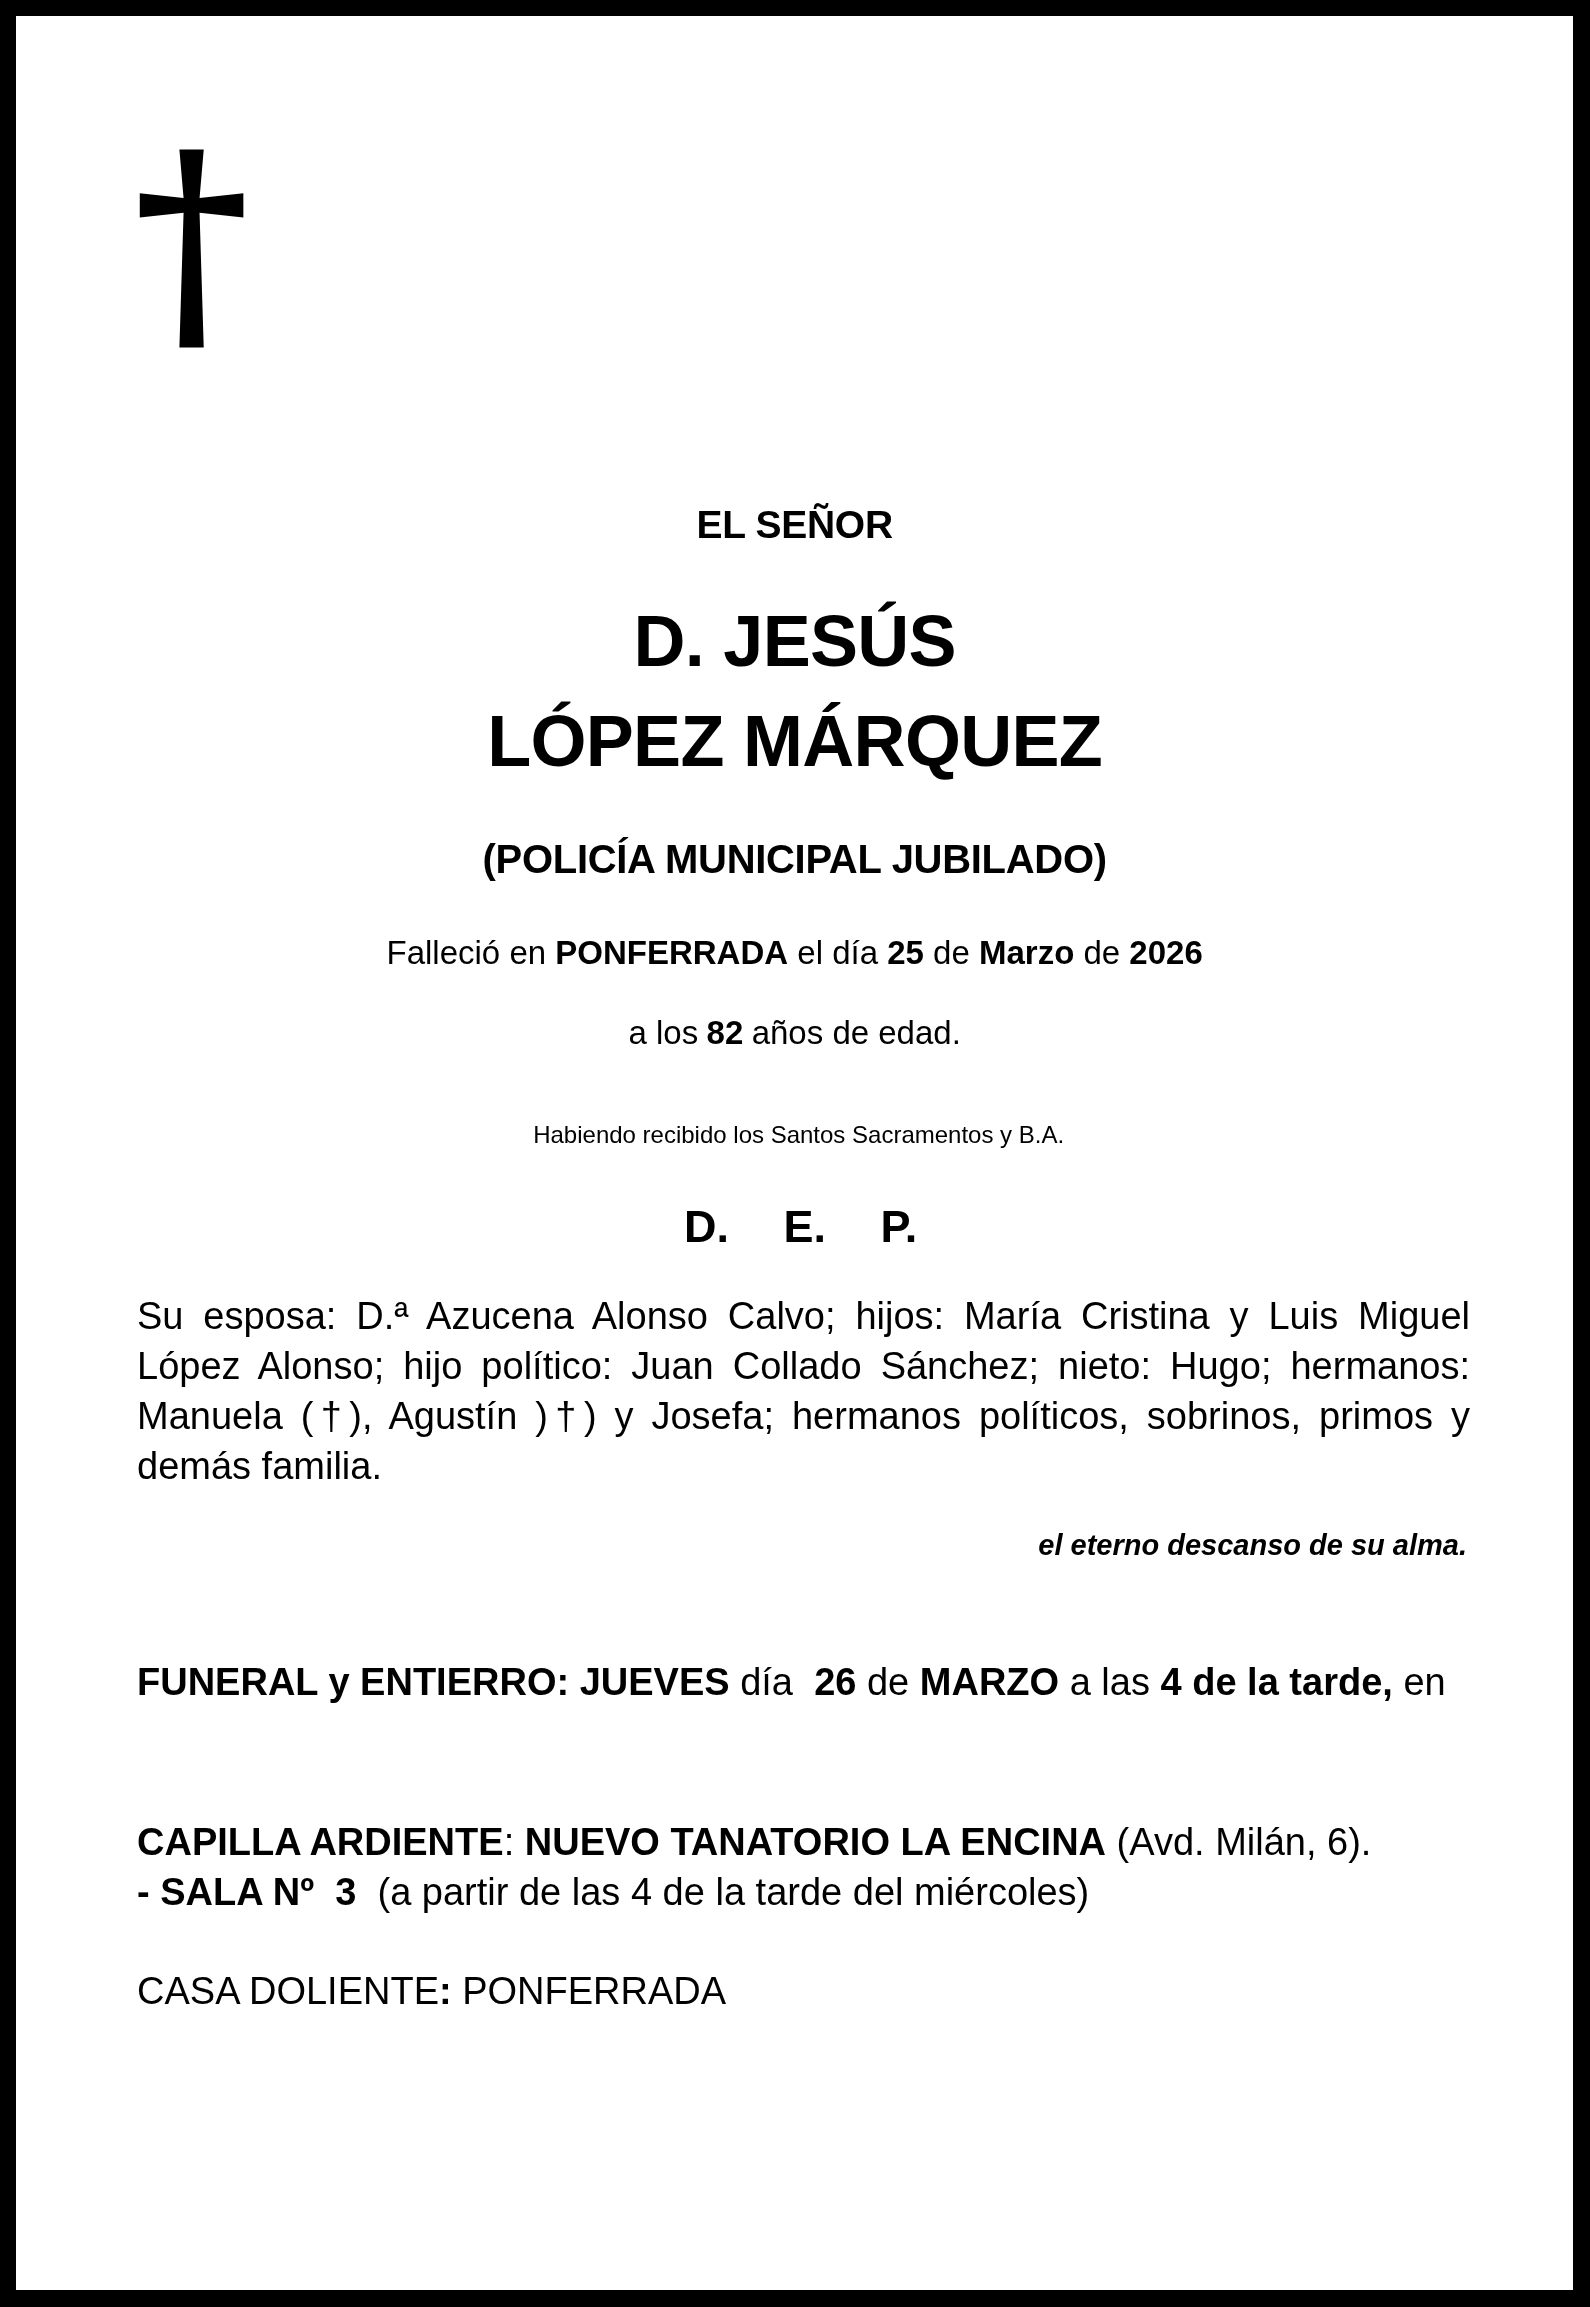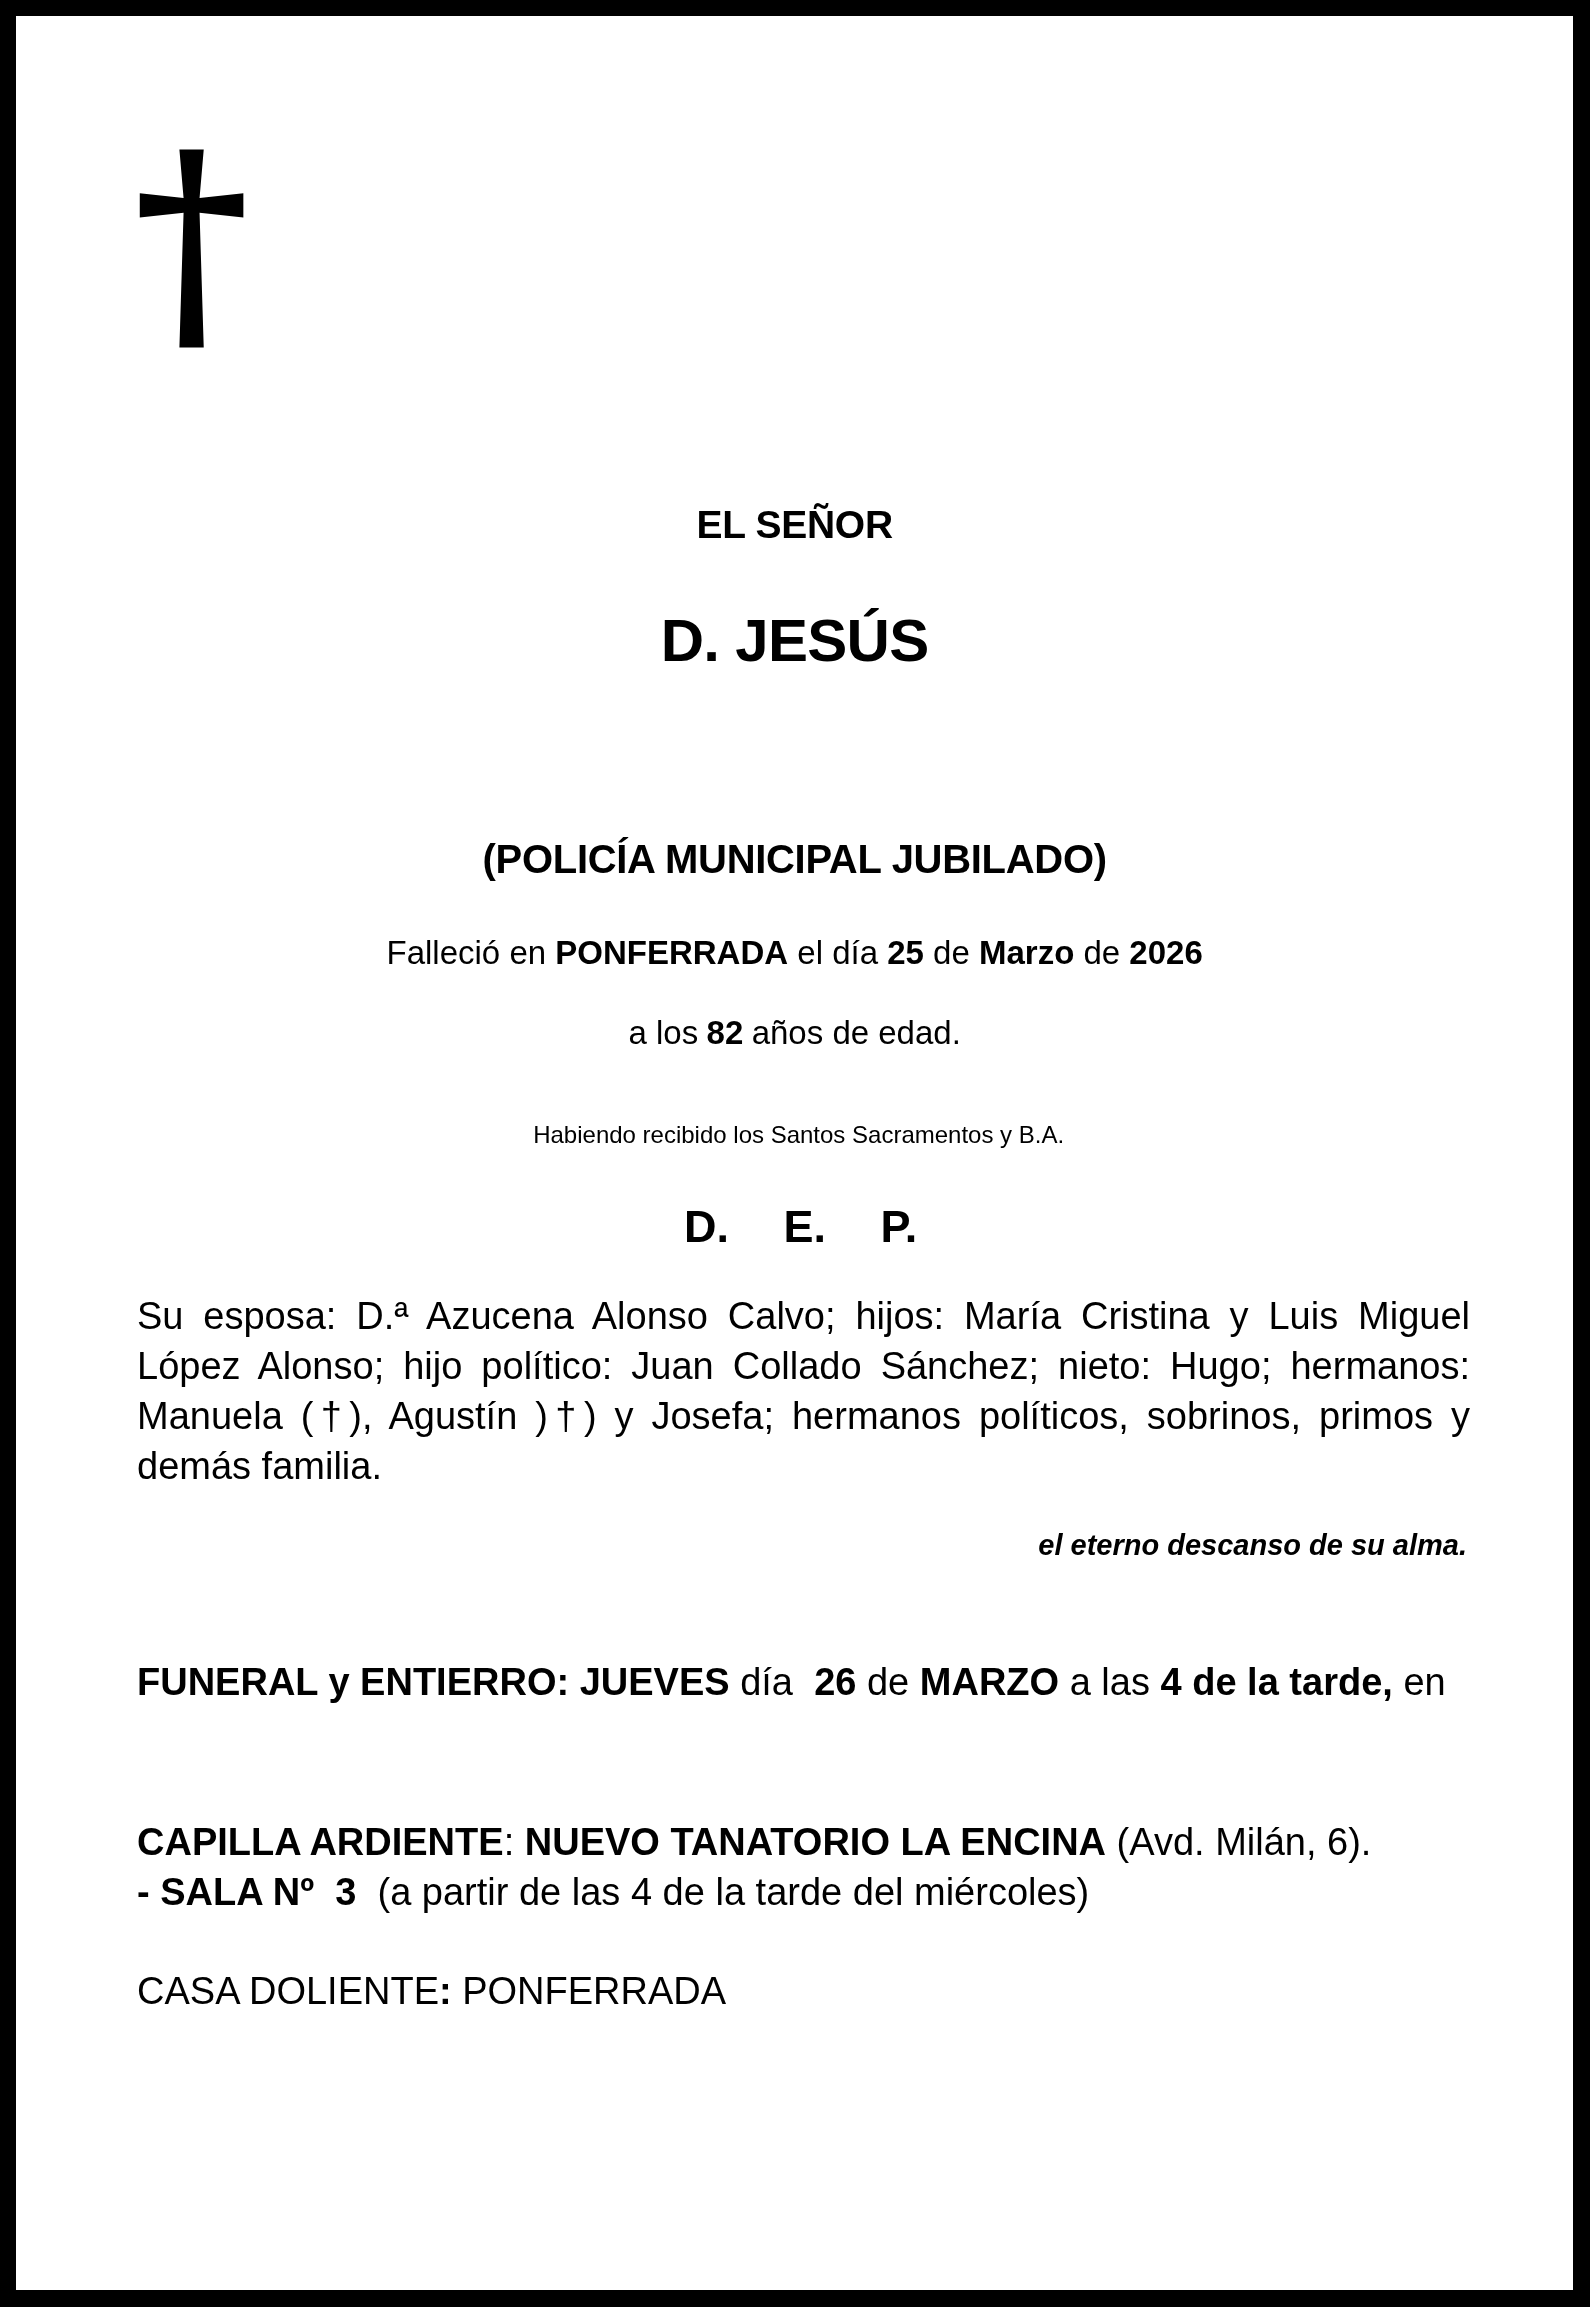--- a/index.html
+++ b/index.html
@@ -47,21 +47,21 @@
     
     .el-senor {
       top: 504px;
       font-size: 39px;
       font-weight: bold;
       line-height: 42px;
       letter-spacing: -0.3px;
     }
     .name {
       top: 591px;
-      font-size: 60px;
+      font-size: 72px;
       font-weight: bold;
       line-height: 100px;
       letter-spacing: -0.7px;
     }
     .occupation {
       top: 835px;
       font-size: 40px;
       font-weight: bold;
       line-height: 49px;
       letter-spacing: -0.3px;
@@ -138,20 +138,21 @@
 <div class="frame"></div>
 
 <svg class="cross" viewBox="0 0 164 285" xmlns="http://www.w3.org/2000/svg">
   <path fill="#000000" d="M61 0 L96 0 L90 70 L153 63 L153 98 L90 91 L96 285 L61 285 L67 91 L4 98 L4 63 L67 70 Z"></path>
 </svg>
 
 <div class="line center el-senor">EL SEÑOR</div>
 
 <div class="line center name">
   <span class="row">D. JESÚS</span>
+  <span class="row">LÓPEZ MÁRQUEZ</span>
 </div>
 
 <div class="line center occupation">(POLICÍA MUNICIPAL JUBILADO)</div>
 
 <div class="line center death">
   <span style="white-space: pre;">Falleció en </span><span class="b" style="white-space: pre;">PONFERRADA</span><span style="white-space: pre;"> el día </span><span class="b" style="white-space: pre;">25</span><span style="white-space: pre;"> de </span><span class="b" style="white-space: pre;">Marzo</span><span style="white-space: pre;"> de </span><span class="b" style="white-space: pre;">2026</span>
 </div>
 
 <div class="line center age">
   <span style="white-space: pre;">a los</span><span class="num" style="white-space: pre;">82</span><span style="white-space: pre;">años de edad.</span>

